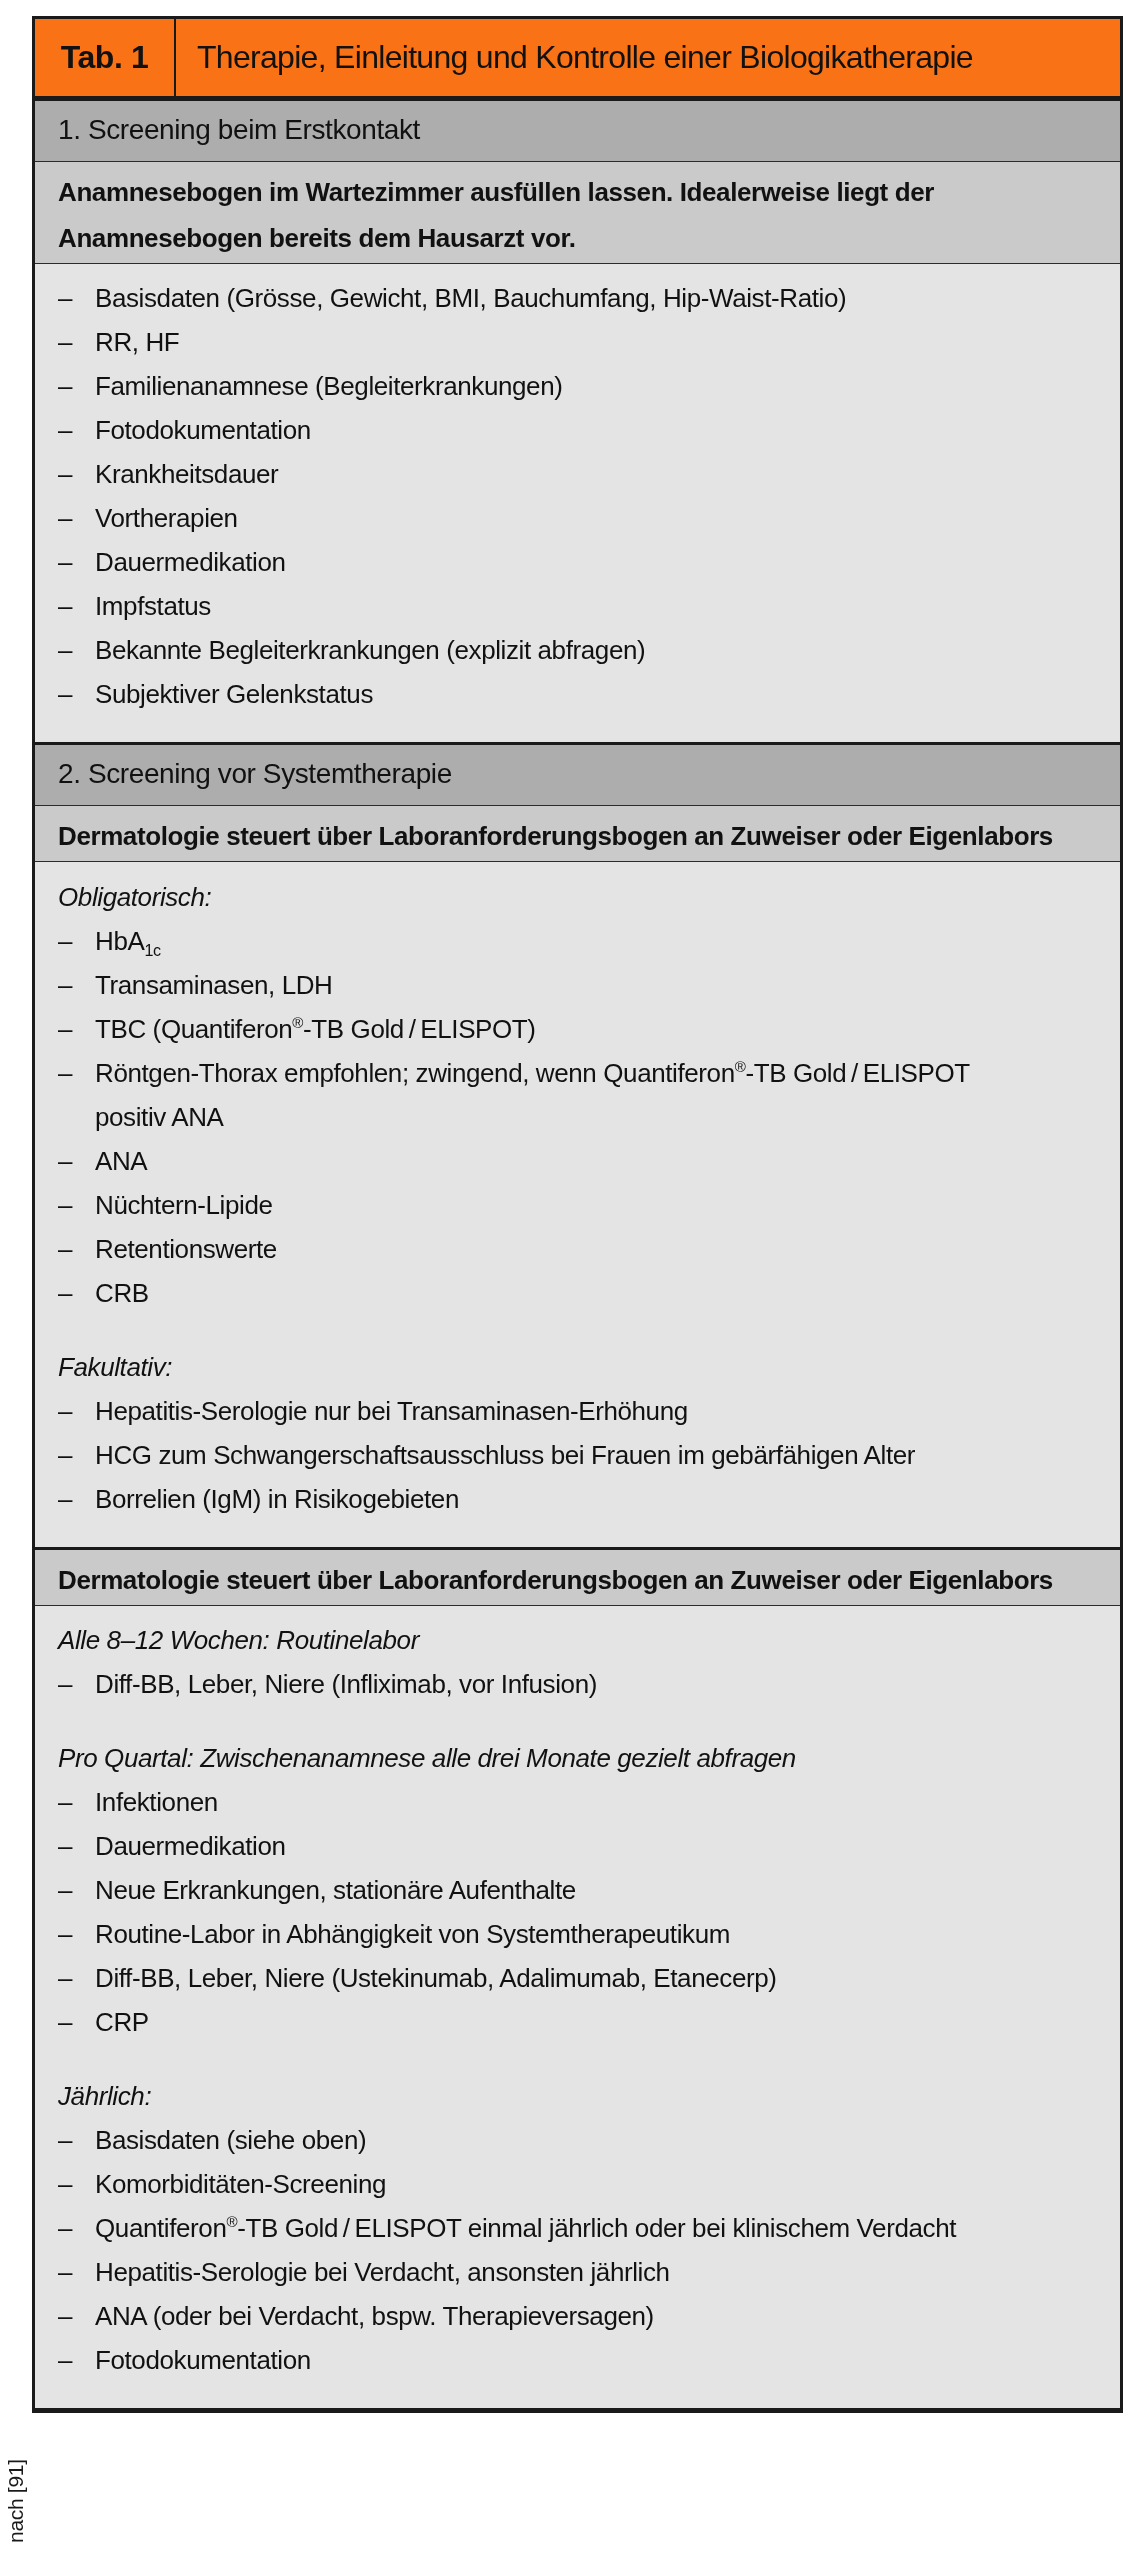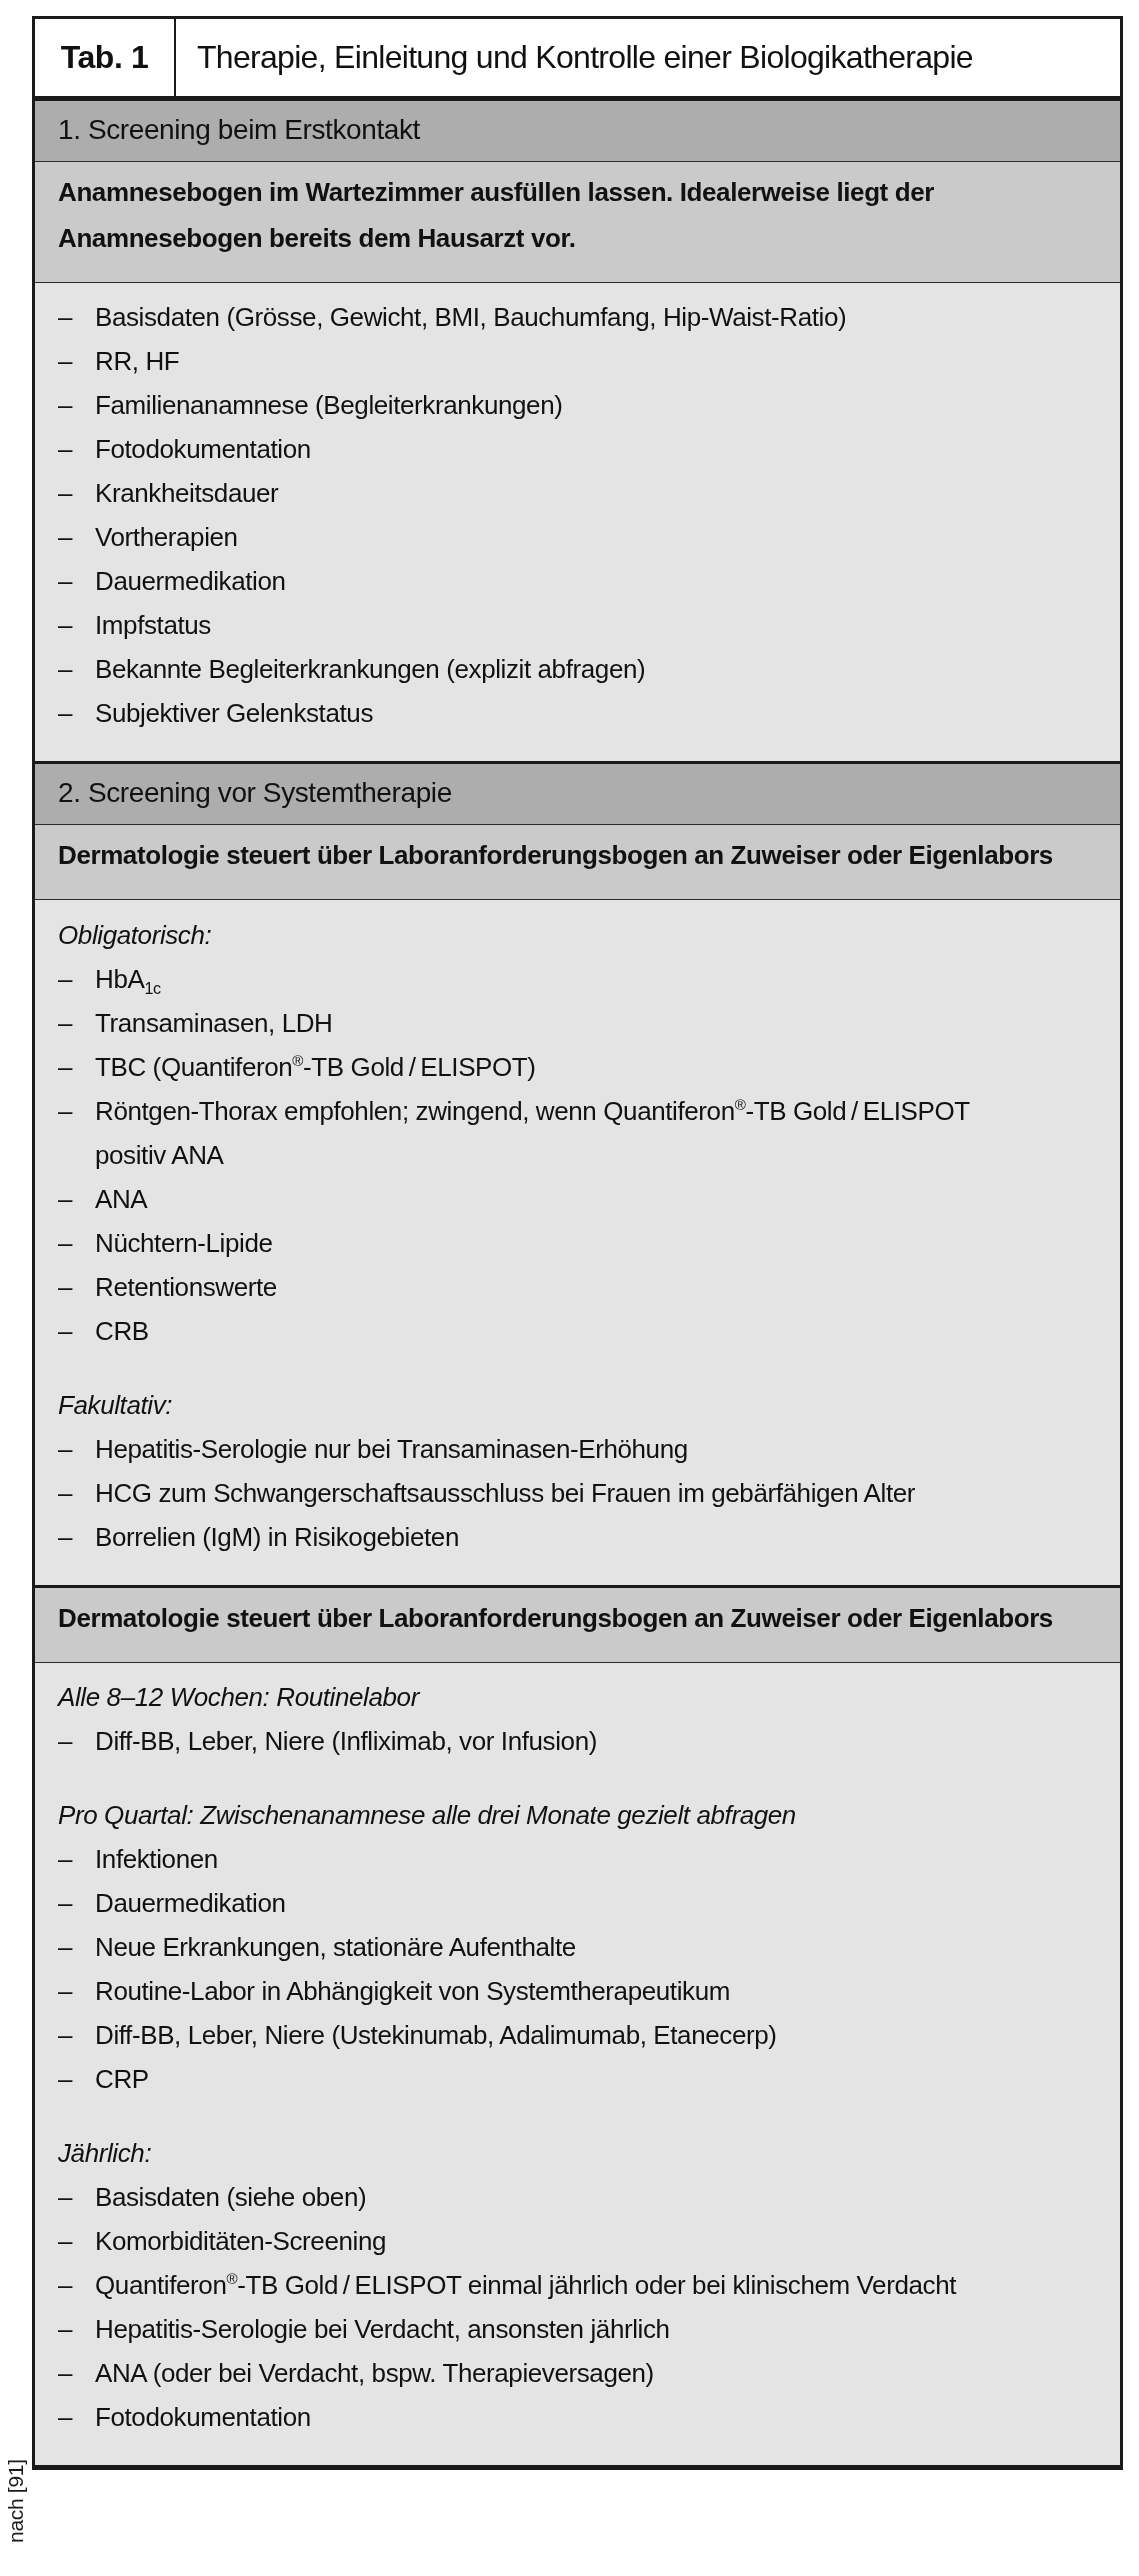--- a/index.html
+++ b/index.html
@@ -22,21 +22,21 @@
     width: 1091px;
     border: 3.5px solid #1a1a1a;
     border-bottom-width: 5.3px;
     background: #e4e4e4;
     box-sizing: border-box;
   }
   
   .titlerow {
     display: flex;
     align-items: stretch;
-    background: #ffffff;
+    background: #f97316;
     border-bottom: 2.6px solid #1a1a1a;
     justify-content: space-between;
   }
   .tab-tag {
     flex: none;
     width: 141px;
     display: flex;
     align-items: center;
     justify-content: center;
     font-weight: bold;
@@ -64,21 +64,21 @@
     letter-spacing: -0.4px;
     padding: 13px 23px 15px 23px;
     border-bottom: 1.8px solid #2b2b2b;
   }
   .sec-subheading {
     background: #cacaca;
     font-weight: bold;
     font-size: 26px;
     letter-spacing: -0.4px;
     line-height: 46px;
-    padding: 7px 23px 21px 23px;
+    padding: 7px 23px 2px 23px;
     border-bottom: 1.8px solid #2b2b2b;
   }
   .sec-body {
     background: #e4e4e4;
     font-size: 26px;
     letter-spacing: -0.4px;
     padding: 12.3px 21px 26px 23px;
   }
   .row { display: flex; line-height: 44px; }
   .dash { flex: none; width: 37px; }

